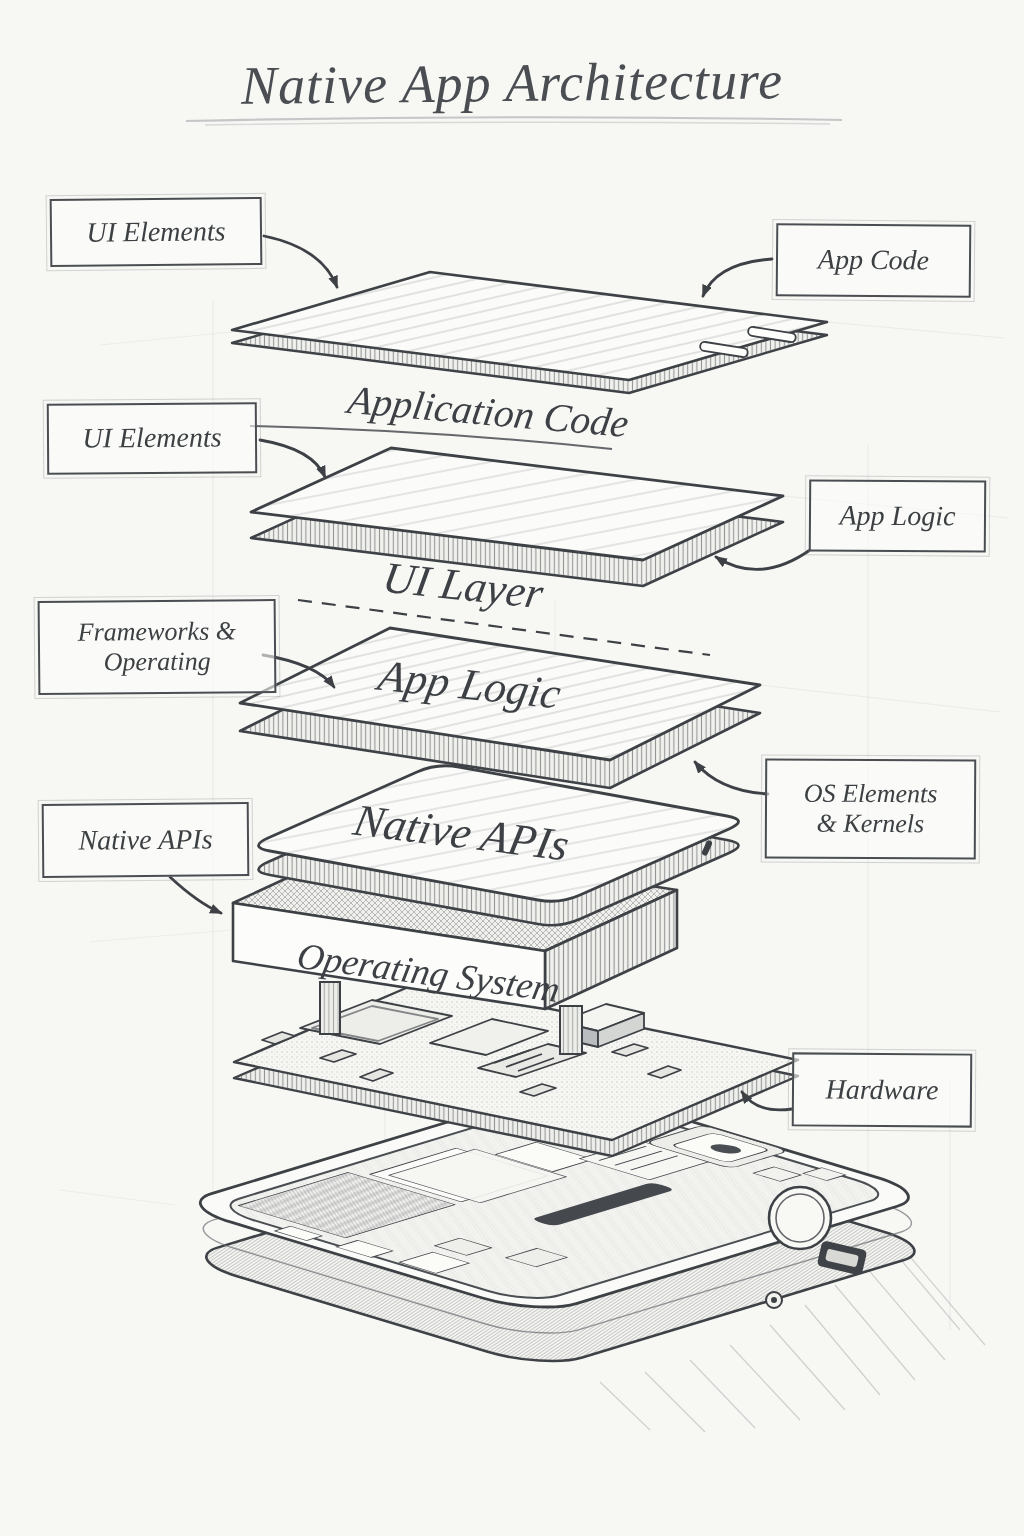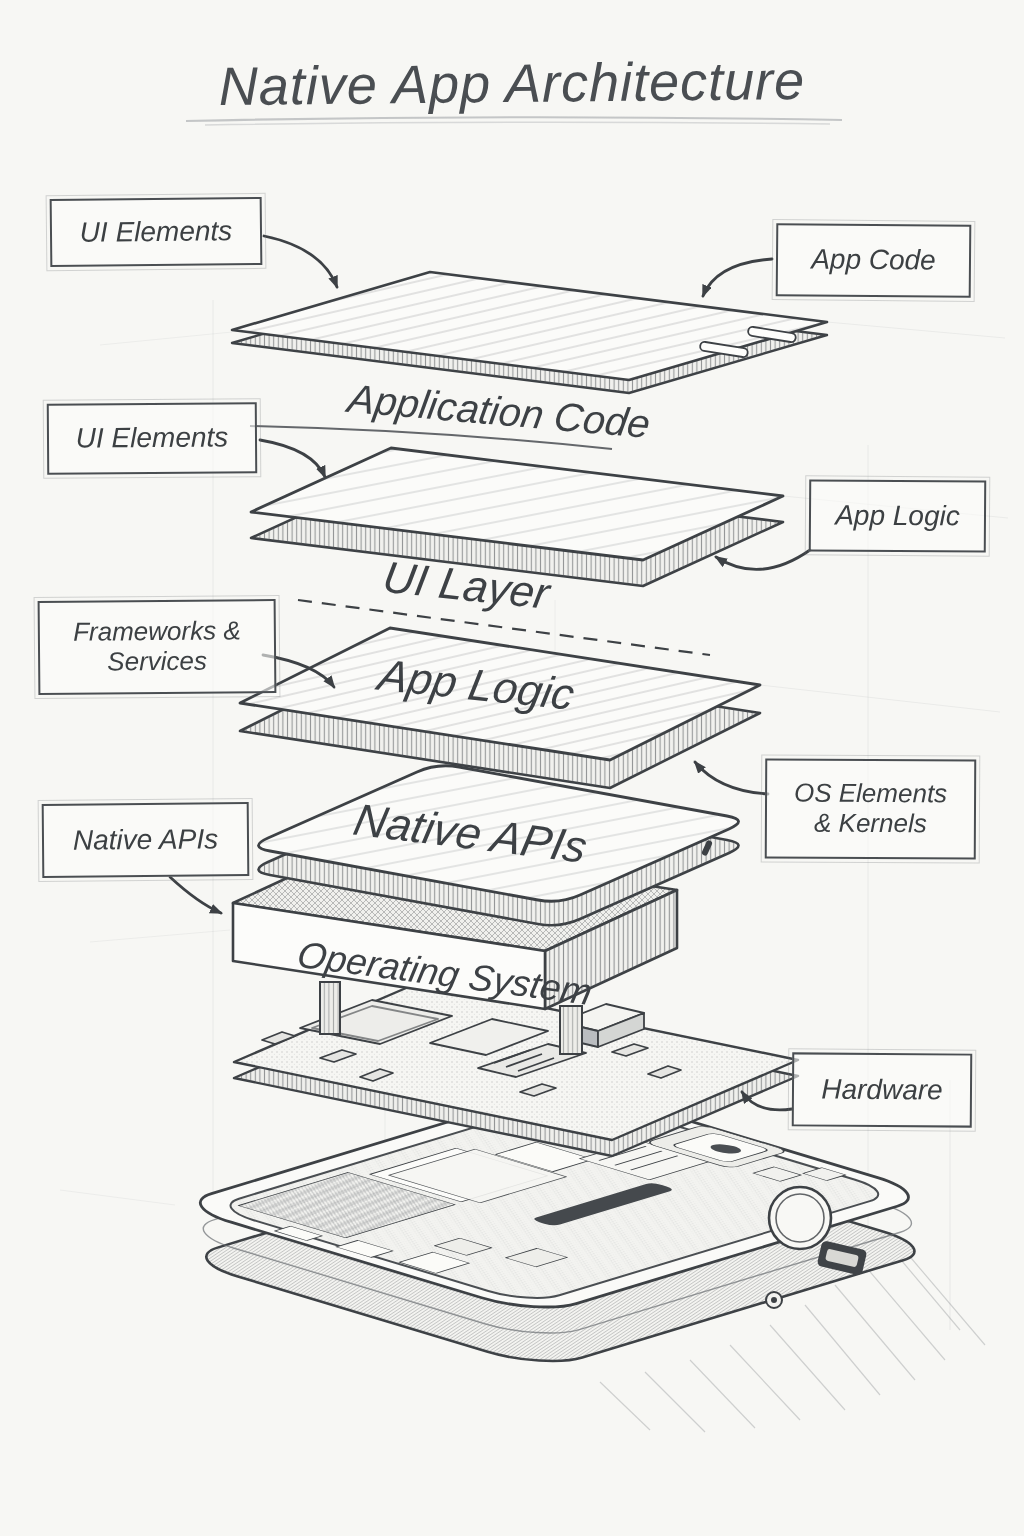--- a/index.html
+++ b/index.html
@@ -1,17 +1,17 @@
 <!DOCTYPE html>
 <html><head>
 <meta charset="utf-8">
 <style>
   html,body{margin:0;padding:0;background:#e9e9e6;}
   .stage{position:relative;width:1024px;height:1536px;margin:0 auto;background:#f7f7f4;
-         overflow:hidden;font-family:Liberation Sans, sans-serif;color:#3d4145;}
+         overflow:hidden;font-family:Liberation Serif, serif;color:#3d4145;}
   .stage svg{position:absolute;inset:0;}
   .title{position:absolute;left:0;right:0;top:52px;text-align:center;
          font-size:54px;font-style:italic;font-weight:400;letter-spacing:1px;
          color:#4a4e52;transform:rotate(-0.6deg);}
   .callout{position:absolute;border:2.5px solid #4a4e52;background:rgba(252,252,250,.6);
            display:flex;align-items:center;justify-content:center;flex-direction:column;
            text-align:center;font-style:italic;color:#3c4043;line-height:1.15;}
   .callout:after{content:"";position:absolute;inset:-6px;border:1px solid rgba(110,114,118,.28);pointer-events:none;}
   .callout .ln{display:block;}
   .c1{font-size:28px;}
@@ -249,21 +249,21 @@
   <div class="callout c1" style="left:47px;top:403px;width:206px;height:67px;transform:rotate(-0.4deg);">
     <span class="ln">UI Elements</span>
   </div>
 
   <div class="callout c1" style="left:809px;top:480px;width:173px;height:68px;transform:rotate(0.4deg);">
     <span class="ln">App Logic</span>
   </div>
 
   <div class="callout c2" style="left:38px;top:600px;width:234px;height:90px;transform:rotate(-0.5deg);">
     <span class="ln">Frameworks &amp;</span>
-    <span class="ln">Services</span>
+    <span class="ln">Operating</span>
   </div>
 
   <div class="callout c2" style="left:765px;top:759px;width:207px;height:96px;transform:rotate(0.3deg);">
     <span class="ln">OS Elements</span>
     <span class="ln">&amp; Kernels</span>
   </div>
 
   <div class="callout c1" style="left:42px;top:803px;width:203px;height:70px;transform:rotate(-0.5deg);">
     <span class="ln">Native APIs</span>
   </div>

